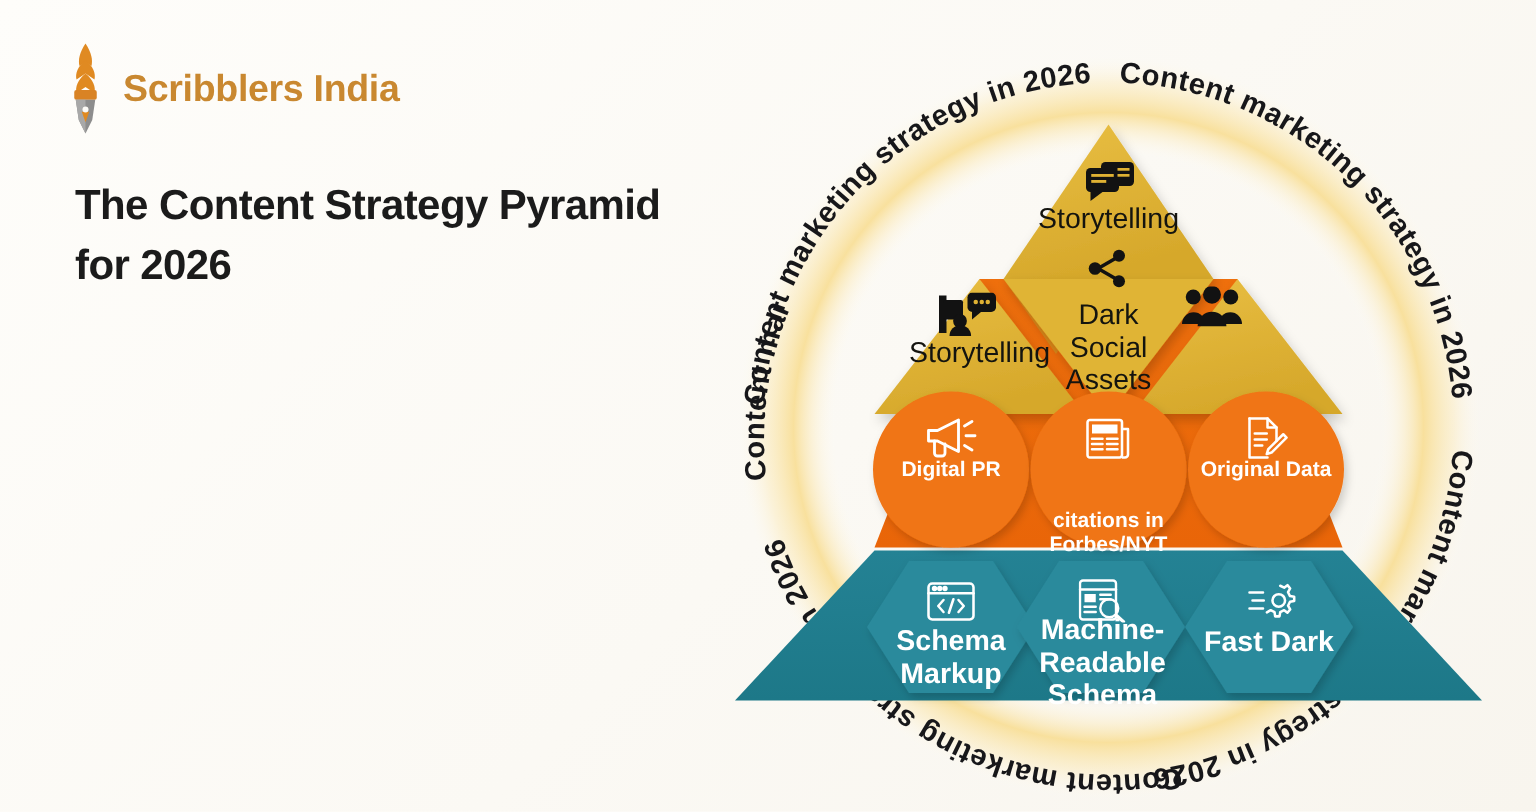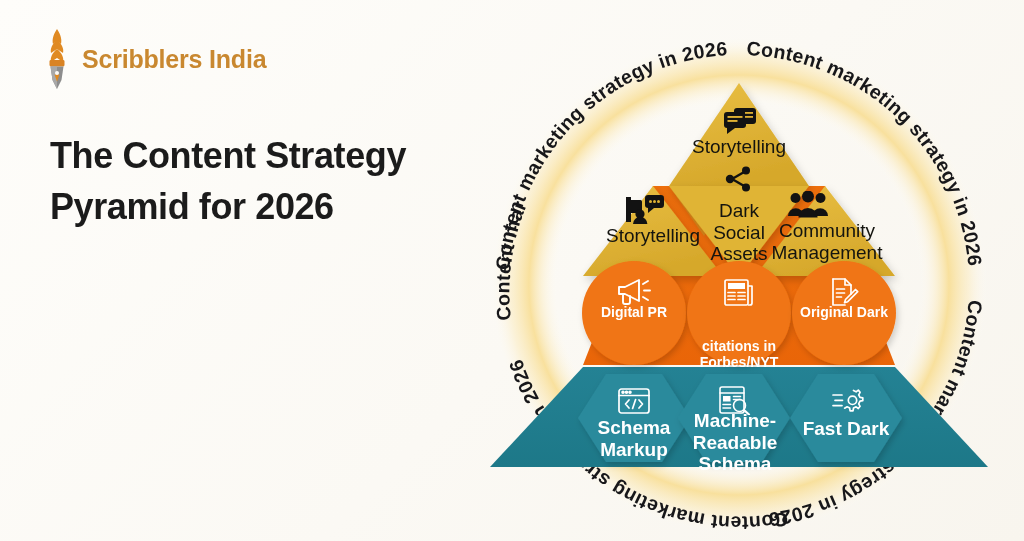--- a/index.html
+++ b/index.html
@@ -27,25 +27,24 @@
   #logo-mark { width: 34px; height: 62px; display: block; }
   #logo-text {
     font-size: 25px; font-weight: 700;
     color: #c98830; letter-spacing: -0.2px;
     white-space: nowrap;
     font-family: "Liberation Sans", sans-serif;
   }
   #page-title {
     position: absolute; left: 50px; top: 117px;
     width: 400px;
-    font-size: 36px; font-weight: 700;
+    font-size: 28px; font-weight: 700;
     line-height: 1.42;
     color: #1b1b1b;
     letter-spacing: -0.4px;
-    margin-top: 13px;
   }
 
   
   #graphic {
     position: absolute; left: 454px; top: 0;
     width: 570px; height: 541px;
   }
   #ring-svg, #pyramid-svg {
     position: absolute; left: 0; top: 0;
     width: 570px; height: 541px;
@@ -295,27 +294,26 @@
         <path d="M1 7 h9 M3 12.3 h7.5 M1 17.6 h9"></path>
       </svg>
     </div>
 
     <div class="lbl lbl-gold" style="left:235px; top:136px; width:100px;">Storytelling</div>
 
     <div class="lbl lbl-gold" style="left:141px; top:225px; width:116px;">Storytelling</div>
 
     <div class="lbl lbl-gold" style="left:238px; top:200px; width:94px;">Dark Social Assets</div>
 
-    <div class="lbl lbl-gold" style="left:315px; top:220px; width:116px;">Community Management</div>
 
     <div class="lbl lbl-orange" style="left:136px; top:305px; width:88px;">Digital PR</div>
 
     <div class="lbl lbl-orange" style="left:234px; top:305px; width:102px;margin-top:34px;">citations in Forbes/NYT</div>
 
-    <div class="lbl lbl-orange" style="left:346px; top:305px; width:88px;">Original Dark</div>
+    <div class="lbl lbl-orange" style="left:346px; top:305px; width:88px;">Original Data</div>
 
     <div class="lbl lbl-teal" style="left:134px; top:417px; width:92px;">Schema Markup</div>
 
     <div class="lbl lbl-teal" style="left:238px; top:410px; width:86px;">Machine-Readable Schema</div>
 
     <div class="lbl lbl-teal" style="left:348px; top:418px; width:88px;">Fast Dark</div>
 
   </div>
 </div>
 

